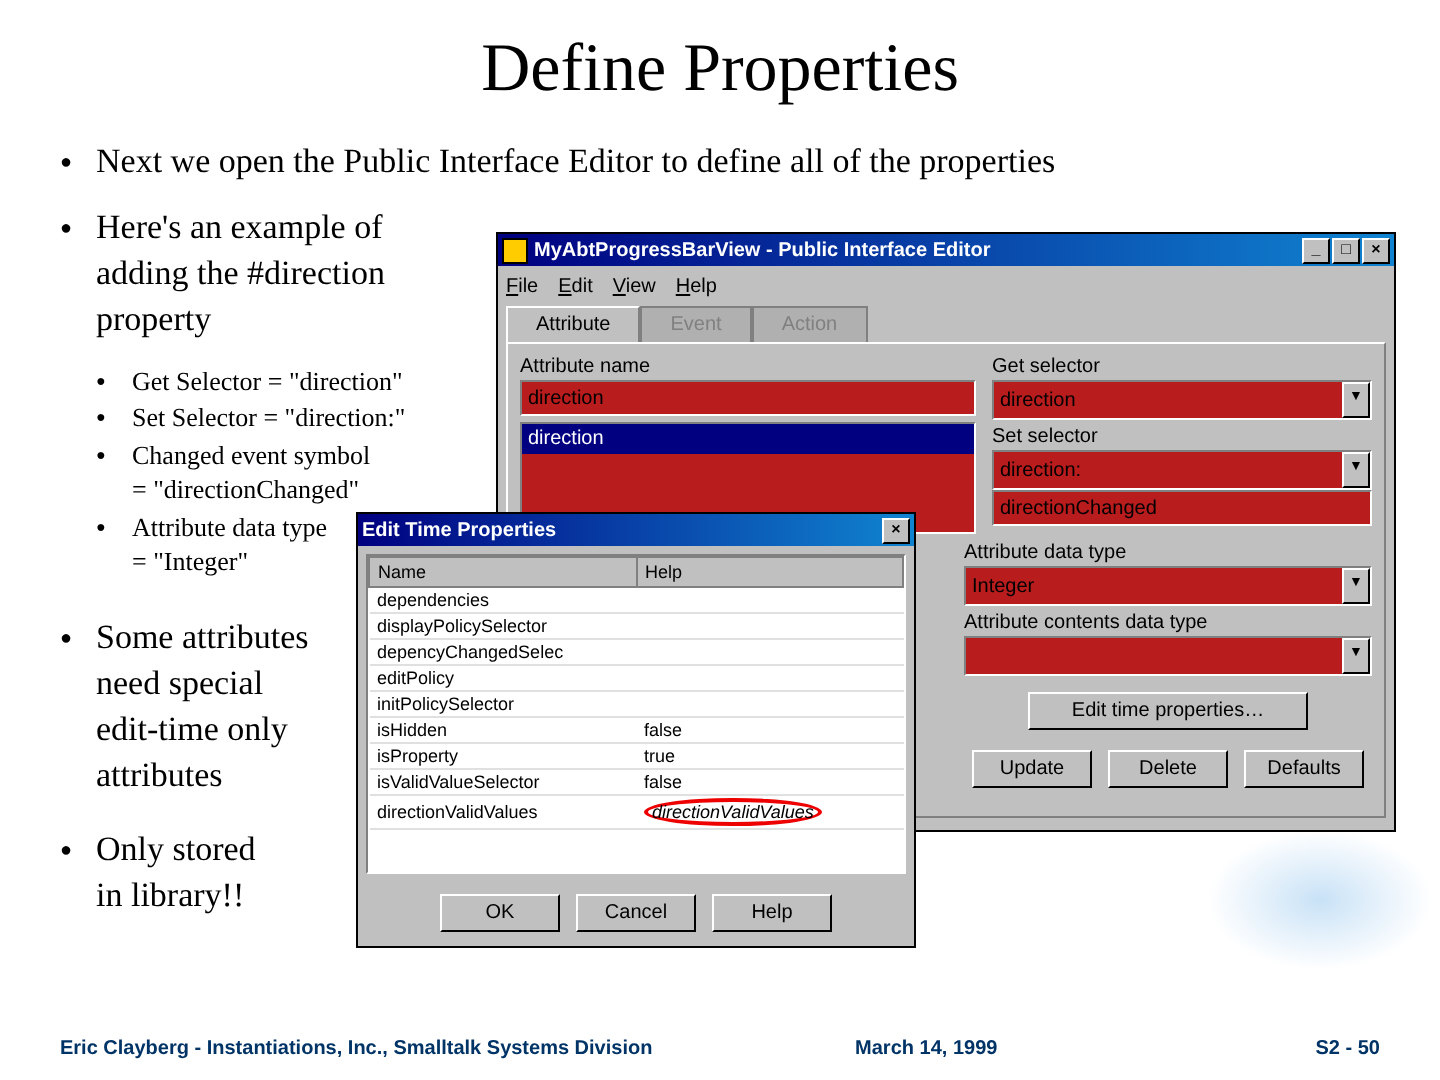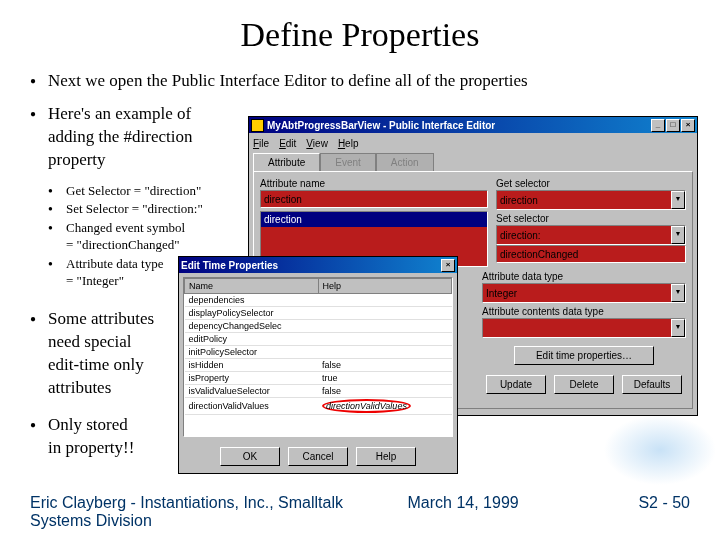--- a/index.html
+++ b/index.html
@@ -43,21 +43,21 @@
   .btns { display: flex; gap: 8px; justify-content: center; padding: 4px; }
   
   .dialog2 { }
   .proplist { background: #fff; border: 1px solid #808080; border-right-color: #fff; border-bottom-color: #fff; }
   .proplist table { width: 100%; border-collapse: collapse; font-size: 9px; }
   .proplist th { background: #c0c0c0; border: 1px solid #808080; padding: 2px 4px; text-align: left; font-weight: normal; }
   .proplist td { border-bottom: 1px solid #e0e0e0; padding: 1px 4px; height: 13px; }
   .proplist tr.hl td:last-child { position: relative; }
   .oval { border: 2px solid #e00; border-radius: 50%; padding: 0 2px; display: inline-block; font-style: italic; }
   
-  .footer { position: absolute; bottom: 10px; left: 30px; right: 30px; display: flex; font-family: Arial, sans-serif; font-weight: normal; font-size: 16px; color: #003366; }
+  .footer { position: absolute; bottom: 10px; left: 30px; right: 30px; display: flex; font-family: Arial, sans-serif; font-weight: bold; font-size: 10px; color: #003366; }
   .footer .f1 { flex: 1.6; }
   .footer .f2 { flex: 1; text-align: center; }
   .footer .f3 { flex: 0.6; text-align: right; }
   .deco { position: absolute; right: 0; bottom: 30px; width: 120px; height: 120px; background: radial-gradient(ellipse 80px 50px at 60px 60px, rgba(74,158,226,0.3), transparent 70%); z-index: -1; }
 </style>
 </head>
 <body>
 
 <div class="slide">
   <h1 class="title">Define Properties</h1>
@@ -104,21 +104,21 @@
             <span>need special</span><br>
             <span>edit-time only</span><br>
             <span>attributes</span>
           </span>
         </div>
 
         <div class="b1" style="margin-top:14px">
           <span class="dot"></span>
           <span class="txt">
             <span>Only stored</span><br>
-            <span>in property!!</span>
+            <span>in library!!</span>
           </span>
         </div>
       </div>
     </div>
   </div>
 
   <div class="screenshot-area">
 
     <div class="win" style="left:0;top:0;width:450px;height:300px">
       <div class="titlebar">

